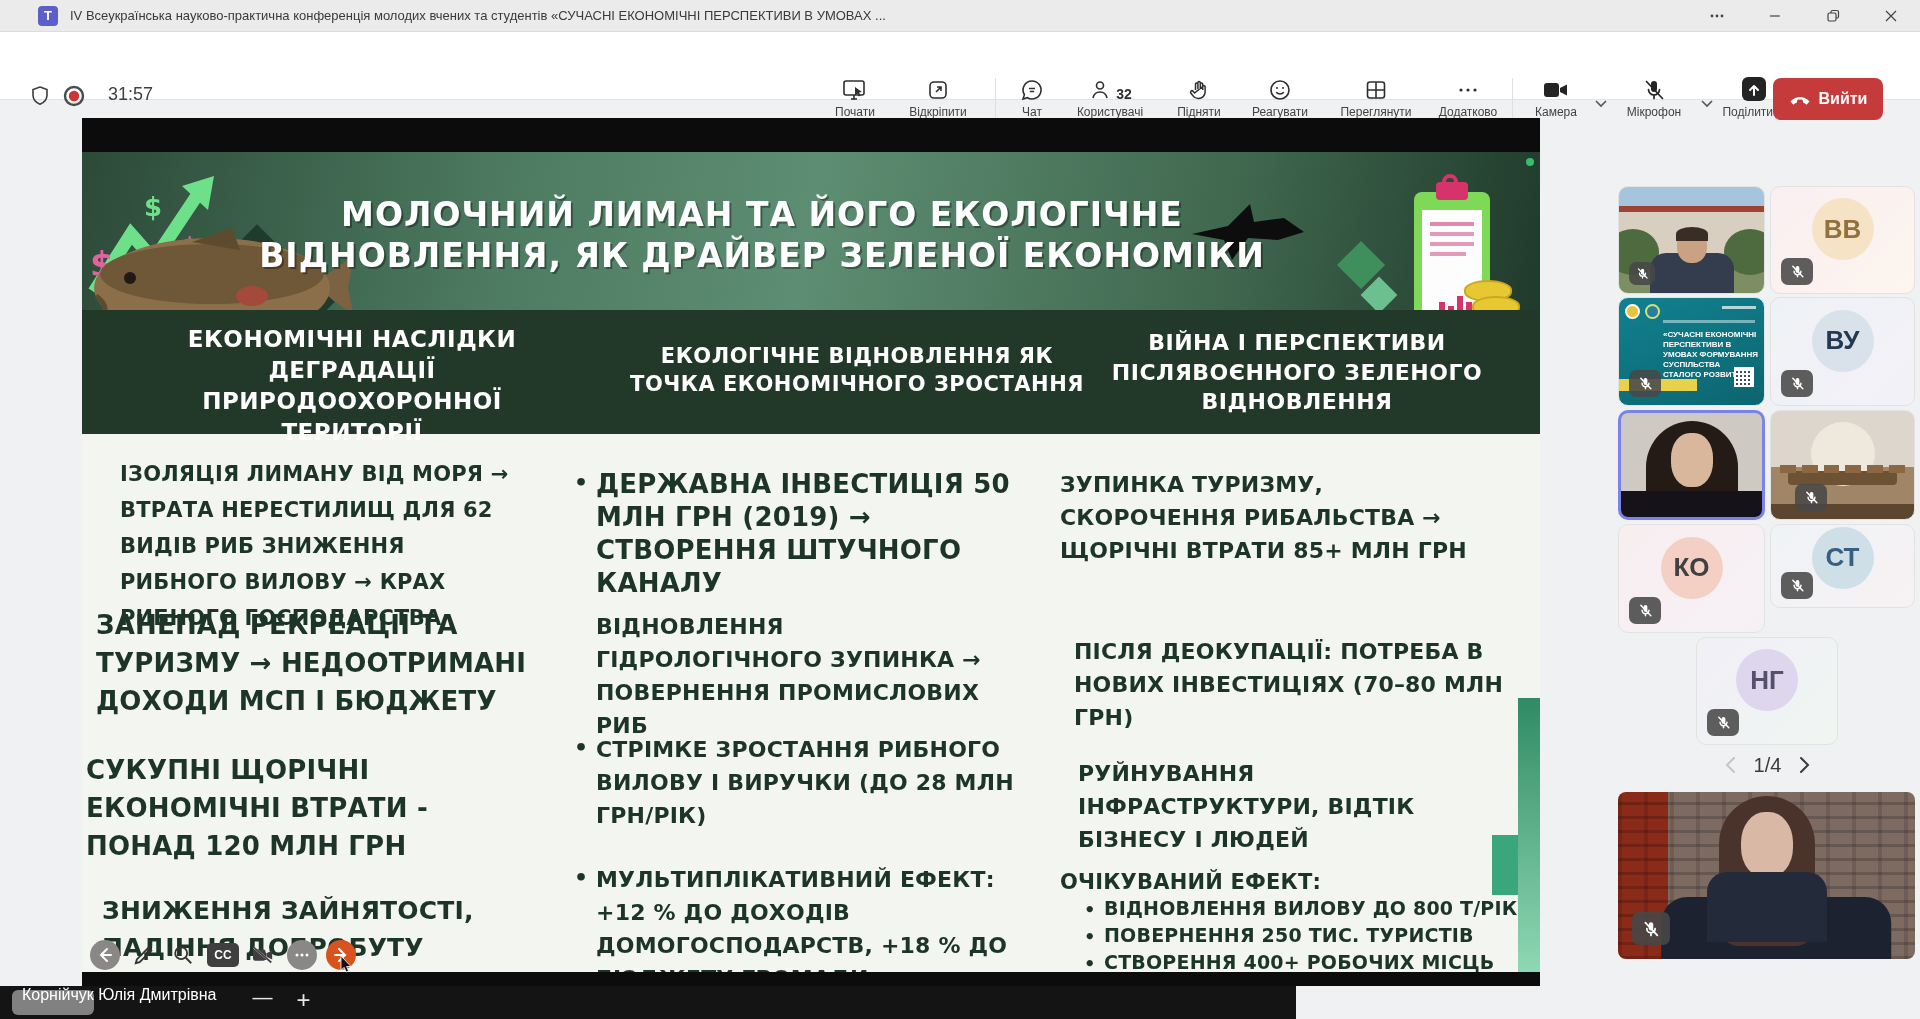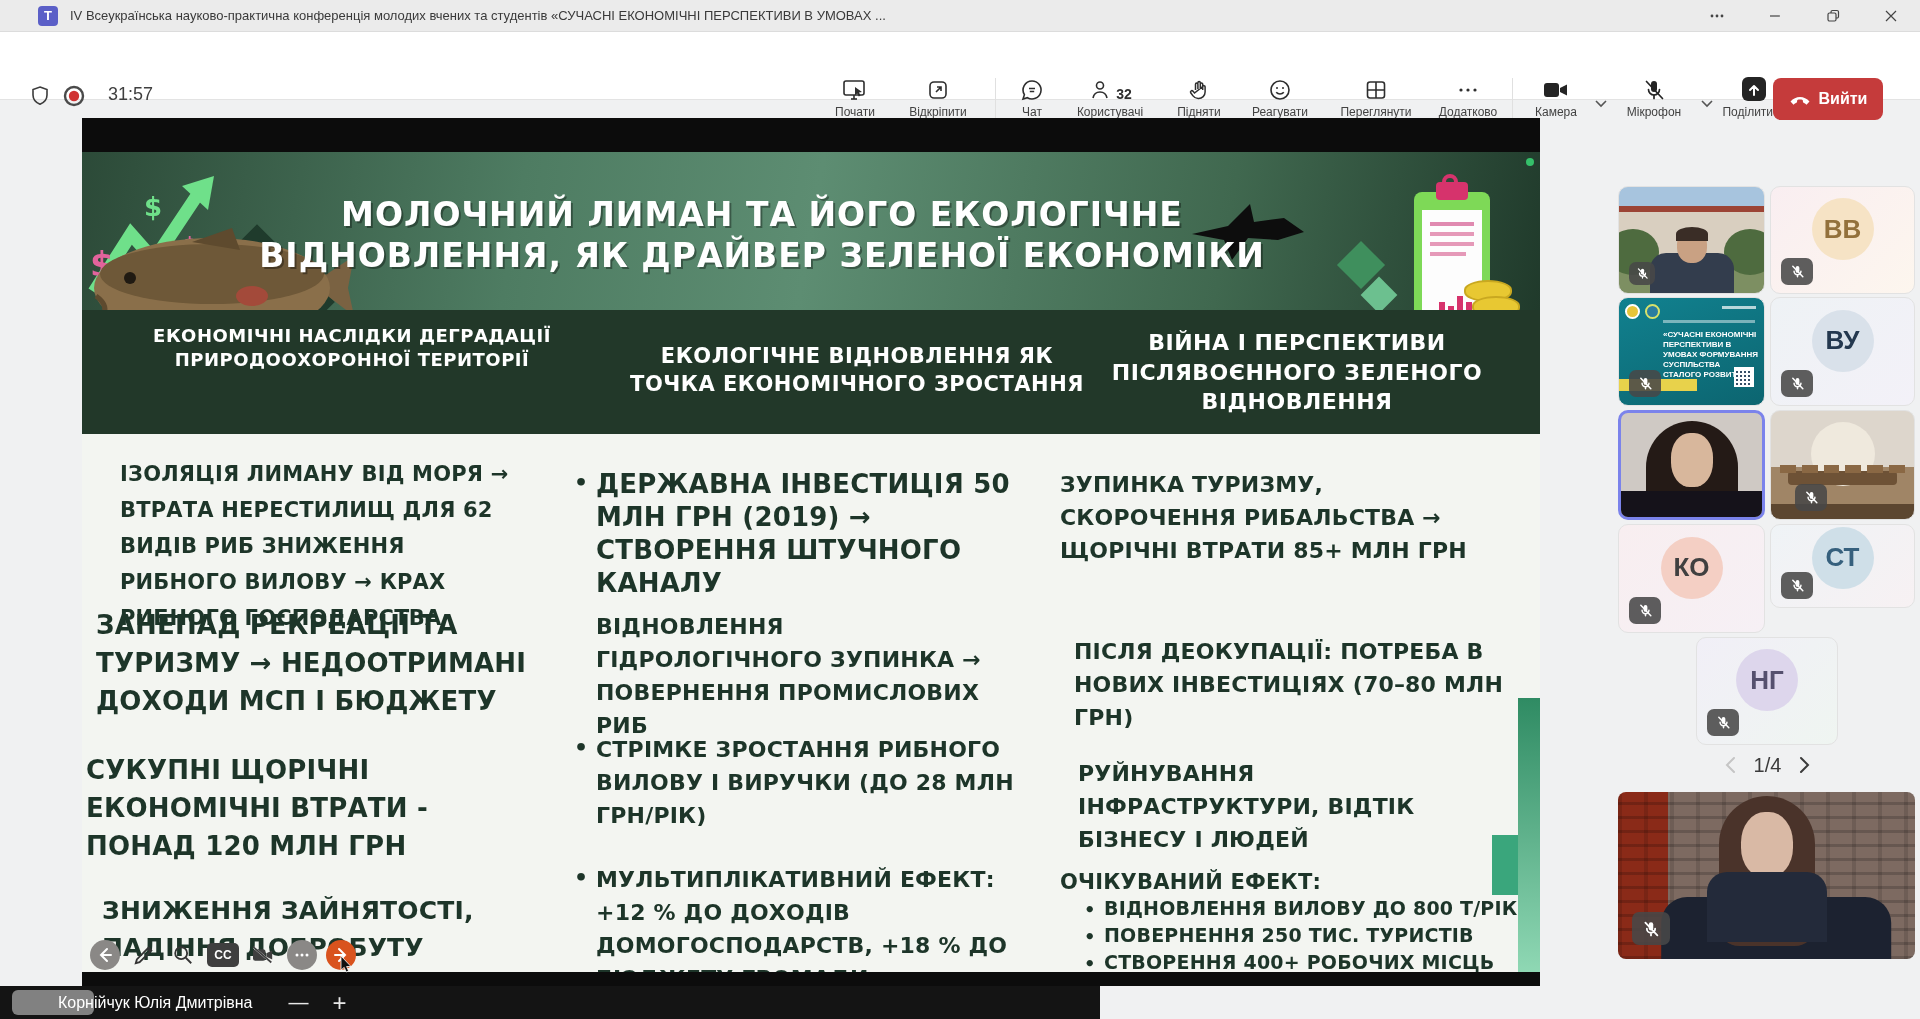--- a/index.html
+++ b/index.html
@@ -57,21 +57,21 @@
   .coin{position:absolute;background:#e8c832;border:2px solid #c9a820;border-radius:50%/45%;}
 
   
   .ctl{width:30px;height:30px;border-radius:50%;display:flex;align-items:center;justify-content:center;}
   .ctl-gray{background:#8a8886;color:#fff;}
   .ctl-orange{background:#d9531e;color:#fff;position:relative;}
   .cc-badge{width:32px;height:24px;background:#3f3f3f;border-radius:5px;color:#fff;
             font-size:12px;font-weight:bold;display:flex;align-items:center;justify-content:center;}
 
   
-  .name-bar{left:0px;top:986px;width:1100px;height:33px;background:#141414;display:flex;align-items:center;padding-left:36px;}
+  .name-bar{left:0px;top:986px;width:1296px;height:33px;background:#141414;display:flex;align-items:flex-start;}
   .name-pill{position:absolute;left:12px;top:4px;width:82px;height:25px;background:rgba(135,135,135,.95);border-radius:6px;}
   .presenter-name{position:relative;margin-left:22px;color:#fff;font-size:16px;}
   .zoom-ctl{position:relative;color:#e8e8e8;font-size:20px;margin-left:36px;}
 
   
   .tile{position:absolute;border-radius:10px;overflow:hidden;border:1px solid #e2e2e2;background:#fff;}
   .init-circle{position:absolute;left:50%;top:40%;transform:translate(-50%,-50%);width:62px;height:62px;border-radius:50%;
       display:flex;align-items:center;justify-content:center;font-size:26px;font-weight:bold;}
   .mic-badge{position:absolute;left:10px;bottom:8px;width:32px;height:27px;background:rgba(72,72,72,.88);
       border-radius:7px;display:flex;align-items:center;justify-content:center;}
@@ -314,21 +314,21 @@
       <div class="coin" style="left:1390px;top:144px;width:48px;height:22px;"></div>
       <div class="abs" style="left:1444px;top:6px;width:8px;height:8px;border-radius:50%;background:#35c06a;"></div>
 
       <div class="abs slide-title">
         <div>МОЛОЧНИЙ ЛИМАН ТА ЙОГО ЕКОЛОГІЧНЕ</div>
         <div>ВІДНОВЛЕННЯ, ЯК ДРАЙВЕР ЗЕЛЕНОЇ ЕКОНОМІКИ</div>
       </div>
     </div>
 
     <div class="abs slide-band">
-      <div class="abs col-head" style="left:60px;top:14px;width:420px;font-size:18px;">ЕКОНОМІЧНІ НАСЛІДКИ ДЕГРАДАЦІЇ ПРИРОДООХОРОННОЇ ТЕРИТОРІЇ</div>
+      <div class="abs col-head" style="left:60px;top:14px;width:420px;font-size:23px;">ЕКОНОМІЧНІ НАСЛІДКИ ДЕГРАДАЦІЇ ПРИРОДООХОРОННОЇ ТЕРИТОРІЇ</div>
       <div class="abs col-head" style="left:545px;top:32px;width:460px;font-size:21px;">ЕКОЛОГІЧНЕ ВІДНОВЛЕННЯ ЯК ТОЧКА ЕКОНОМІЧНОГО ЗРОСТАННЯ</div>
       <div class="abs col-head" style="left:1015px;top:18px;width:400px;font-size:22px;">ВІЙНА І ПЕРСПЕКТИВИ ПІСЛЯВОЄННОГО ЗЕЛЕНОГО ВІДНОВЛЕННЯ</div>
     </div>
 
     <div class="abs right-sq"></div>
     <div class="abs right-strip"></div>
 
     <div class="abs sl-text" style="left:38px;top:338px;width:390px;font-size:21px;line-height:36px;">ІЗОЛЯЦІЯ ЛИМАНУ ВІД МОРЯ → ВТРАТА НЕРЕСТИЛИЩ ДЛЯ 62 ВИДІВ РИБ ЗНИЖЕННЯ РИБНОГО ВИЛОВУ → КРАХ РИБНОГО ГОСПОДАРСТВА</div>
     <div class="abs sl-text" style="left:14px;top:488px;width:450px;font-size:26px;line-height:38px;">ЗАНЕПАД РЕКРЕАЦІЇ ТА ТУРИЗМУ → НЕДООТРИМАНІ ДОХОДИ МСП І БЮДЖЕТУ</div>
     <div class="abs sl-text" style="left:4px;top:633px;width:460px;font-size:26px;line-height:38px;">СУКУПНІ ЩОРІЧНІ ЕКОНОМІЧНІ ВТРАТИ - ПОНАД 120 МЛН ГРН</div>

